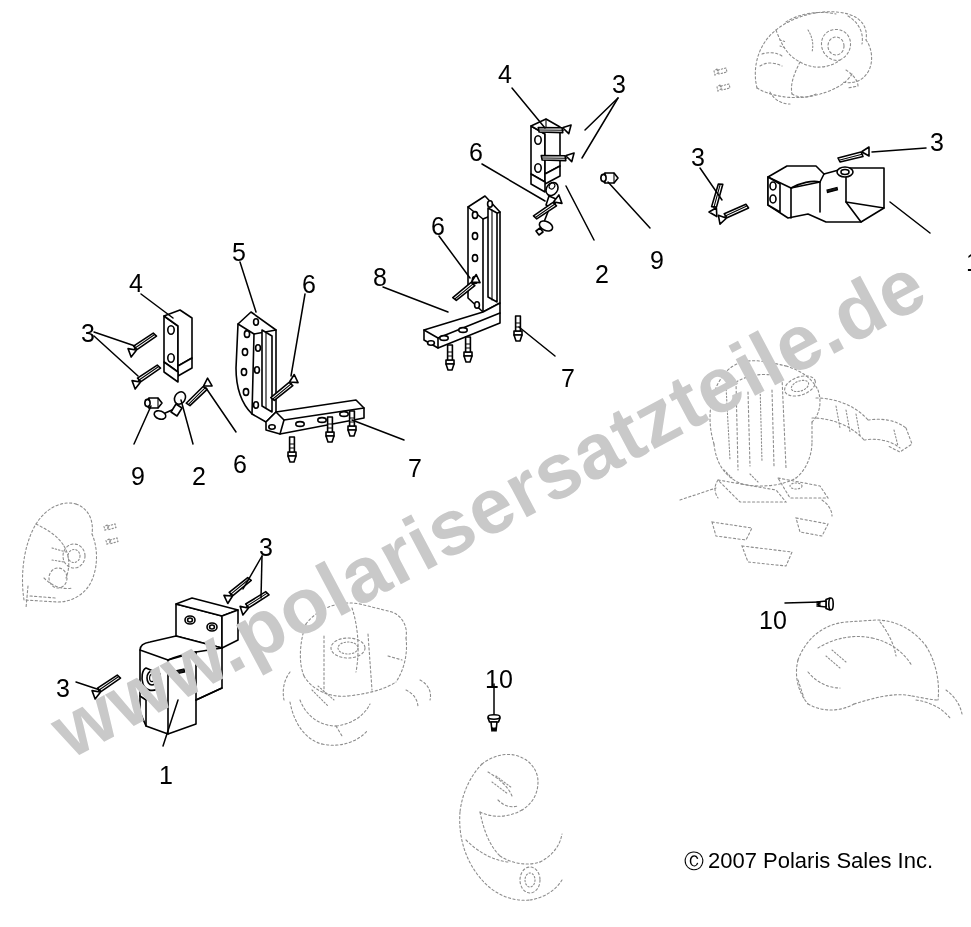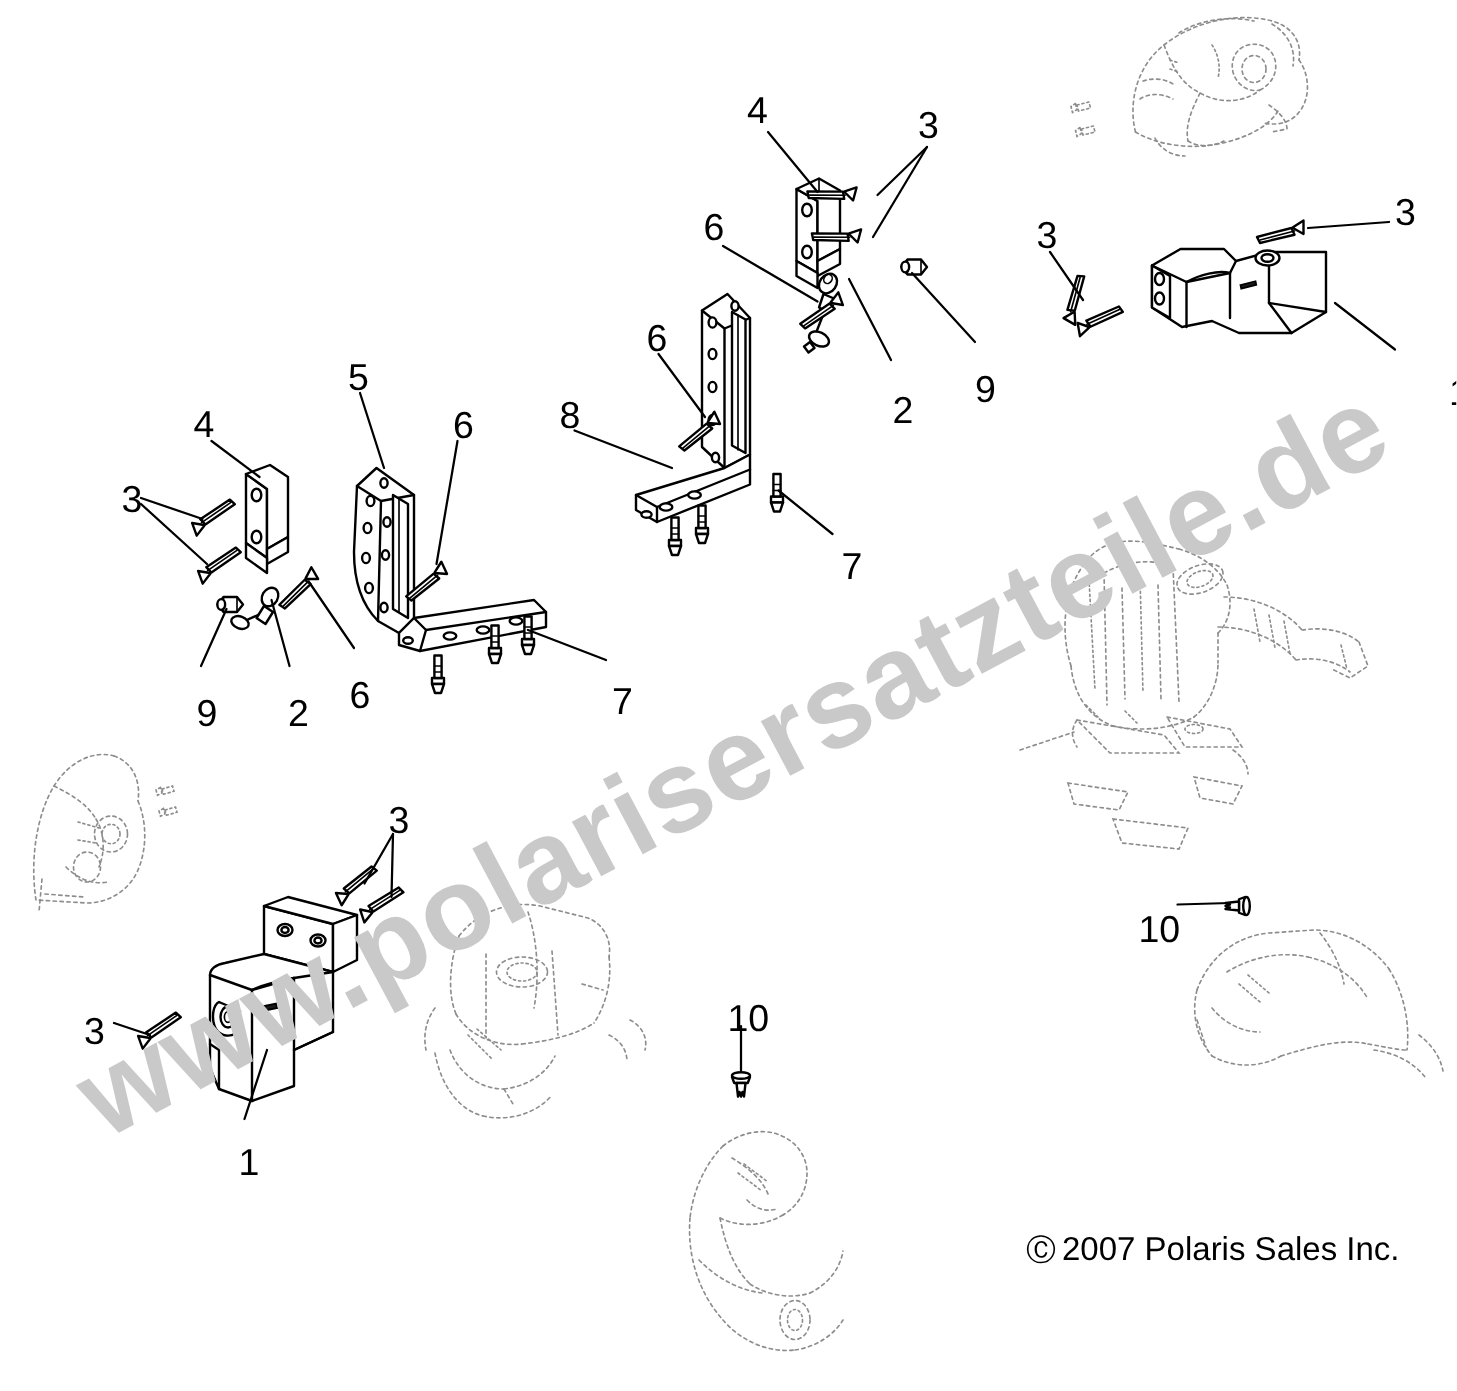--- a/index.html
+++ b/index.html
@@ -503,17 +503,17 @@
       <div class="callout" style="left: 233px; top: 452px;">6</div>
       <div class="callout" style="left: 561px; top: 366px;">7</div>
       <div class="callout" style="left: 408px; top: 456px;">7</div>
       <div class="callout" style="left: 259px; top: 535px;">3</div>
       <div class="callout" style="left: 56px; top: 676px;">3</div>
       <div class="callout" style="left: 159px; top: 763px;">1</div>
       <div class="callout" style="left: 485px; top: 667px;">10</div>
       <div class="callout" style="left: 759px; top: 608px;">10</div>
     </div>
 
-  <div id="copyright" style="left:684px; top:820px;">
+  <div id="copyright" style="left:684px; top:848px;">
     <span class="cmark" style="margin-right: 4px;">Ⓒ</span><span>2007 Polaris Sales Inc.</span>
   </div>
 
 </div>
 
 </body></html>

